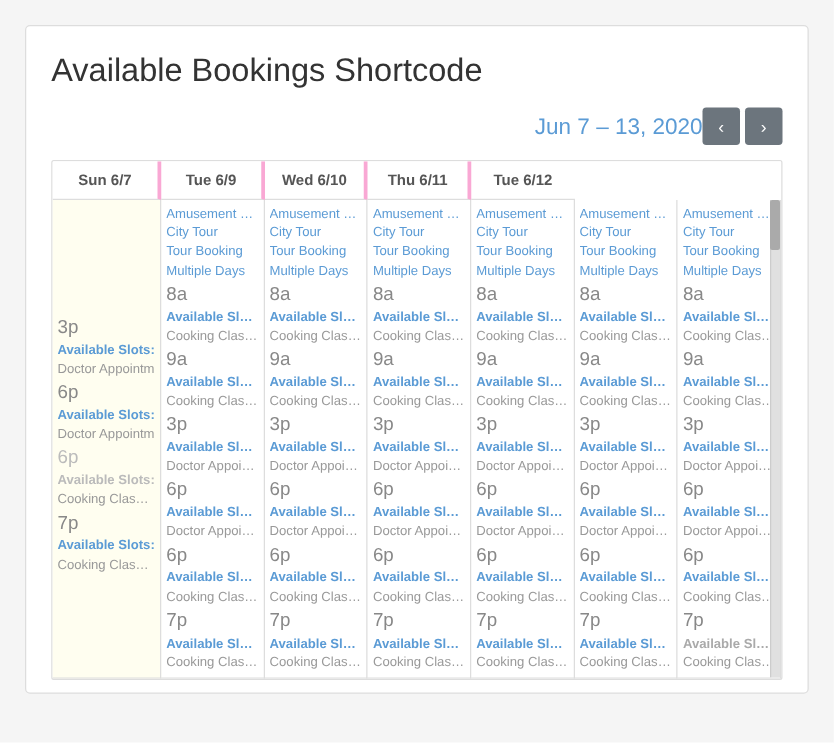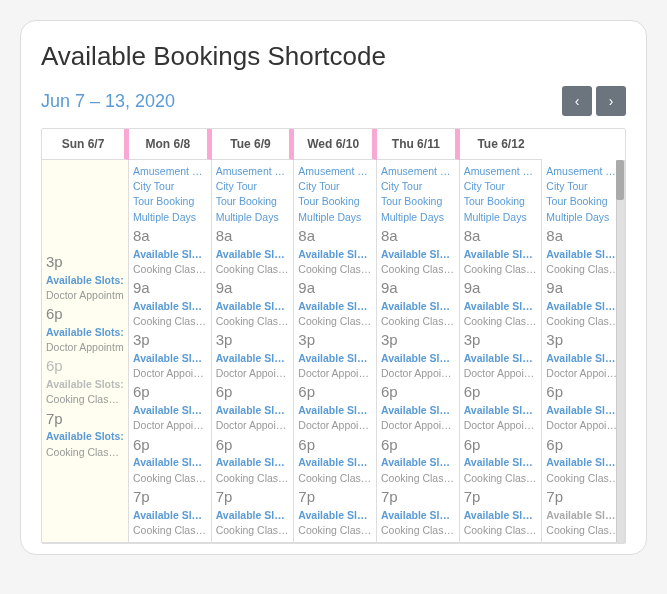--- a/index.html
+++ b/index.html
@@ -7,34 +7,34 @@
       font-family: -apple-system, BlinkMacSystemFont, 'Segoe UI', Arial, sans-serif;
       background: #f5f5f5;
       display: flex;
       justify-content: center;
       align-items: flex-start;
       padding: 20px;
     }
     .container {
       background: #fff;
       border: 1px solid #ddd;
-      border-radius: 16px;
+      border-radius: 4px;
       width: 650px;
       padding: 20px 20px 10px 20px;
     }
     .page-title {
       font-size: 26px;
       font-weight: 300;
       color: #333;
       margin-bottom: 14px;
     }
     .header-row {
       display: flex;
       align-items: center;
-      justify-content: space-between;
+      justify-content: flex-end;
       margin-bottom: 12px;
     }
     .date-range {
       font-size: 18px;
       color: #5b9bd5;
       font-weight: 400;
     }
     .nav-buttons {
       display: flex;
       gap: 4px;
@@ -62,21 +62,21 @@
       display: grid;
       grid-template-columns: 87px repeat(6, 1fr);
       background: #fff;
     }
     .cal-header-cell {
       padding: 8px 4px;
       text-align: center;
       font-size: 12px;
       font-weight: 600;
       color: #555;
-      border-right: 5px solid #f9a8d4;
+      border-right: 3px solid #f9a8d4;
       border-bottom: 1px solid #ddd;
     }
     .cal-header-cell:last-child { border-right: none; }
 
     .calendar-body {
       display: grid;
       grid-template-columns: 87px repeat(6, 1fr);
       min-height: 380px;
     }
     .cal-cell {
@@ -137,21 +137,20 @@
     <span class="date-range">Jun 7 – 13, 2020</span>
     <div class="nav-buttons">
       <button class="nav-btn">‹</button>
       <button class="nav-btn">›</button>
     </div>
   </div>
 
   <div class="calendar-wrapper">
     <div class="calendar-header">
       <div class="cal-header-cell">Sun 6/7</div>
-      <div class="cal-header-cell">Mon 6/8</div>
       <div class="cal-header-cell">Tue 6/9</div>
       <div class="cal-header-cell">Wed 6/10</div>
       <div class="cal-header-cell">Thu 6/11</div>
       <div class="cal-header-cell">Tue 6/12</div>
     </div>
 
     <div class="calendar-body">
 
       <div class="cal-cell sunday">
         <span class="event-line event-time">&nbsp;</span>

